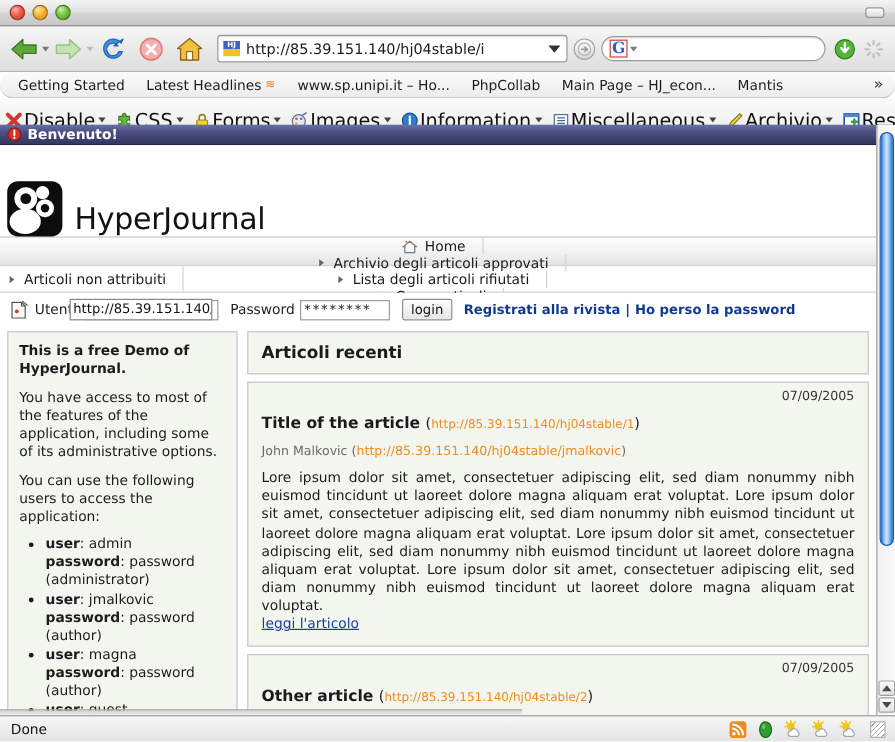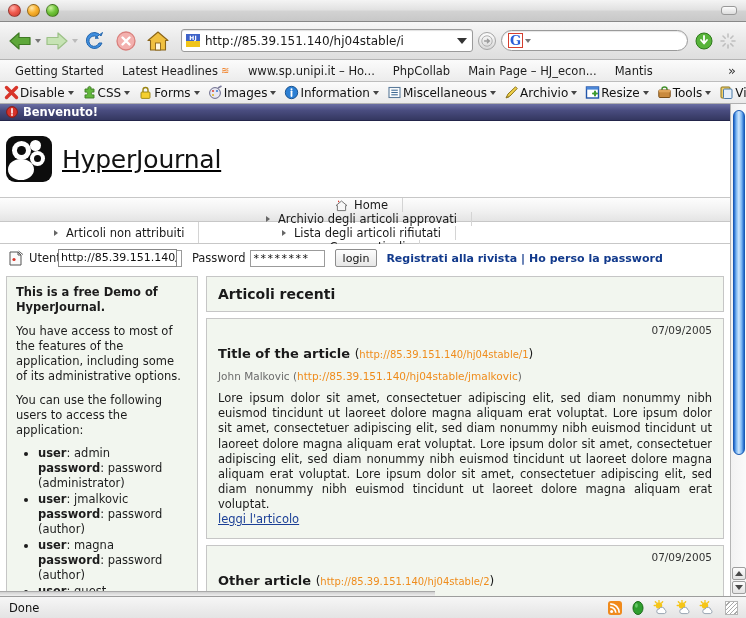--- a/index.html
+++ b/index.html
@@ -99,36 +99,36 @@
   }
   .dl-btn { width: 18px; height: 18px; margin: 0 6px 0 7px; }
   .throbber { width: 18px; height: 18px; margin-right: 2px; opacity: .45; }
 
   
   .bookmarks {
     height: 22px;
     background: linear-gradient(to bottom,#fbfbfb,#ececec);
     border-bottom: 1px solid #bdbdbd;
     display: flex; align-items: center; padding: 0 6px;
-    font-size: 11.5px; color: #1d1d1d;
+    font-size: 11.5px; color: #1d1d1d; border-radius: 11px;
   }
   .bm { padding: 0 9px; white-space: nowrap; display: flex; align-items: center; gap: 3px; }
   .rss-mini {
     display: inline-block; width: 9px; height: 9px;
     color: #f07818; font-size: 10px; line-height: 9px;
   }
   .bm-more { margin-left: auto; padding-right: 4px; font-size: 13px; color: #333; }
 
   
   .devbar {
-    height: 22px;
+    height: 37px;
     background: linear-gradient(to bottom,#fbfbfb,#eaeaea);
     border-bottom: 1px solid #b0b0b0;
     display: flex; align-items: center; padding: 0 2px;
-    font-size: 12px; color: #111; overflow: hidden;
+    font-size: 16px; color: #111; overflow: hidden;
   }
   .dev-item { display: flex; align-items: center; padding: 0 2px; white-space: nowrap; }
   .dev-ic { width: 15px; height: 15px; margin-right: 1px; flex: 0 0 15px; }
   .dev-car {
     width: 0; height: 0; margin: 0 4px 0 3px;
     border-left: 3px solid transparent; border-right: 3px solid transparent;
     border-top: 4px solid #444;
   }
 
   
@@ -146,21 +146,21 @@
   .benvenuto {
     height: 17px;
     background: linear-gradient(to bottom,#6b6fa4 0%,#4a4d80 40%,#343760 100%);
     border-bottom: 1px solid #23254a;
     display: flex; align-items: center; padding-left: 6px;
     color: #fff; font-size: 11.5px; font-weight: bold;
   }
   .warn-ic { width: 12px; height: 12px; margin-right: 5px; }
 
   
-  .logohdr { height: 76px; display: flex; align-items: center; padding-left: 6px; background:#fff;text-decoration:underline; }
+  .logohdr { height: 76px; display: flex; align-items: flex-end; padding-left: 6px; background:#fff; }
   .logomark {
     width: 46px; height: 46px; background: #0d0d0d; border-radius: 9px;
     position: relative; overflow: hidden; flex: 0 0 46px;
   }
   .logomark .blob {
     position: absolute; background: #fff; border-radius: 50%;
   }
   .b1 { width: 26px; height: 21px; left: 2px; bottom: 2px; border-radius: 50% 50% 46% 46%; }
   .b2 { width: 19px; height: 19px; left: 6px; top: 5px; }
   .b2i { width: 9px; height: 9px; left: 11px; top: 10px; background: #0d0d0d !important; }
@@ -175,21 +175,21 @@
   
   .navtabs {
     border-top: 1px solid #c7c7c7; border-bottom: 1px solid #c7c7c7;
     background: linear-gradient(to bottom,#fdfdfd 0%,#f0f0f0 60%,#e4e4e4 100%);
     display: flex; align-items: center; height: 25px;
     font-size: 11.5px; color: #1a1a1a; flex-direction: column;
   }
   .navtabs2 {
     border-bottom: 1px solid #c7c7c7; background: #fff;
     display: flex; align-items: center; height: 22px;
-    font-size: 11.5px; color: #1a1a1a; padding-left: 46px;
+    font-size: 11.5px; color: #1a1a1a;
   }
   .ntab { display: flex; align-items: center; padding: 0 14px 0 8px; height: 100%; border-right: 1px solid #d4d4d4; }
   .ntab.plain { border-right: 1px solid #d4d4d4; }
   .ntab-bullet {
     width: 0; height: 0; margin-right: 8px;
     border-top: 3.5px solid transparent; border-bottom: 3.5px solid transparent;
     border-left: 4.5px solid #666;
   }
   .home-tab-ic { width: 13px; height: 13px; margin-right: 6px; }
 

